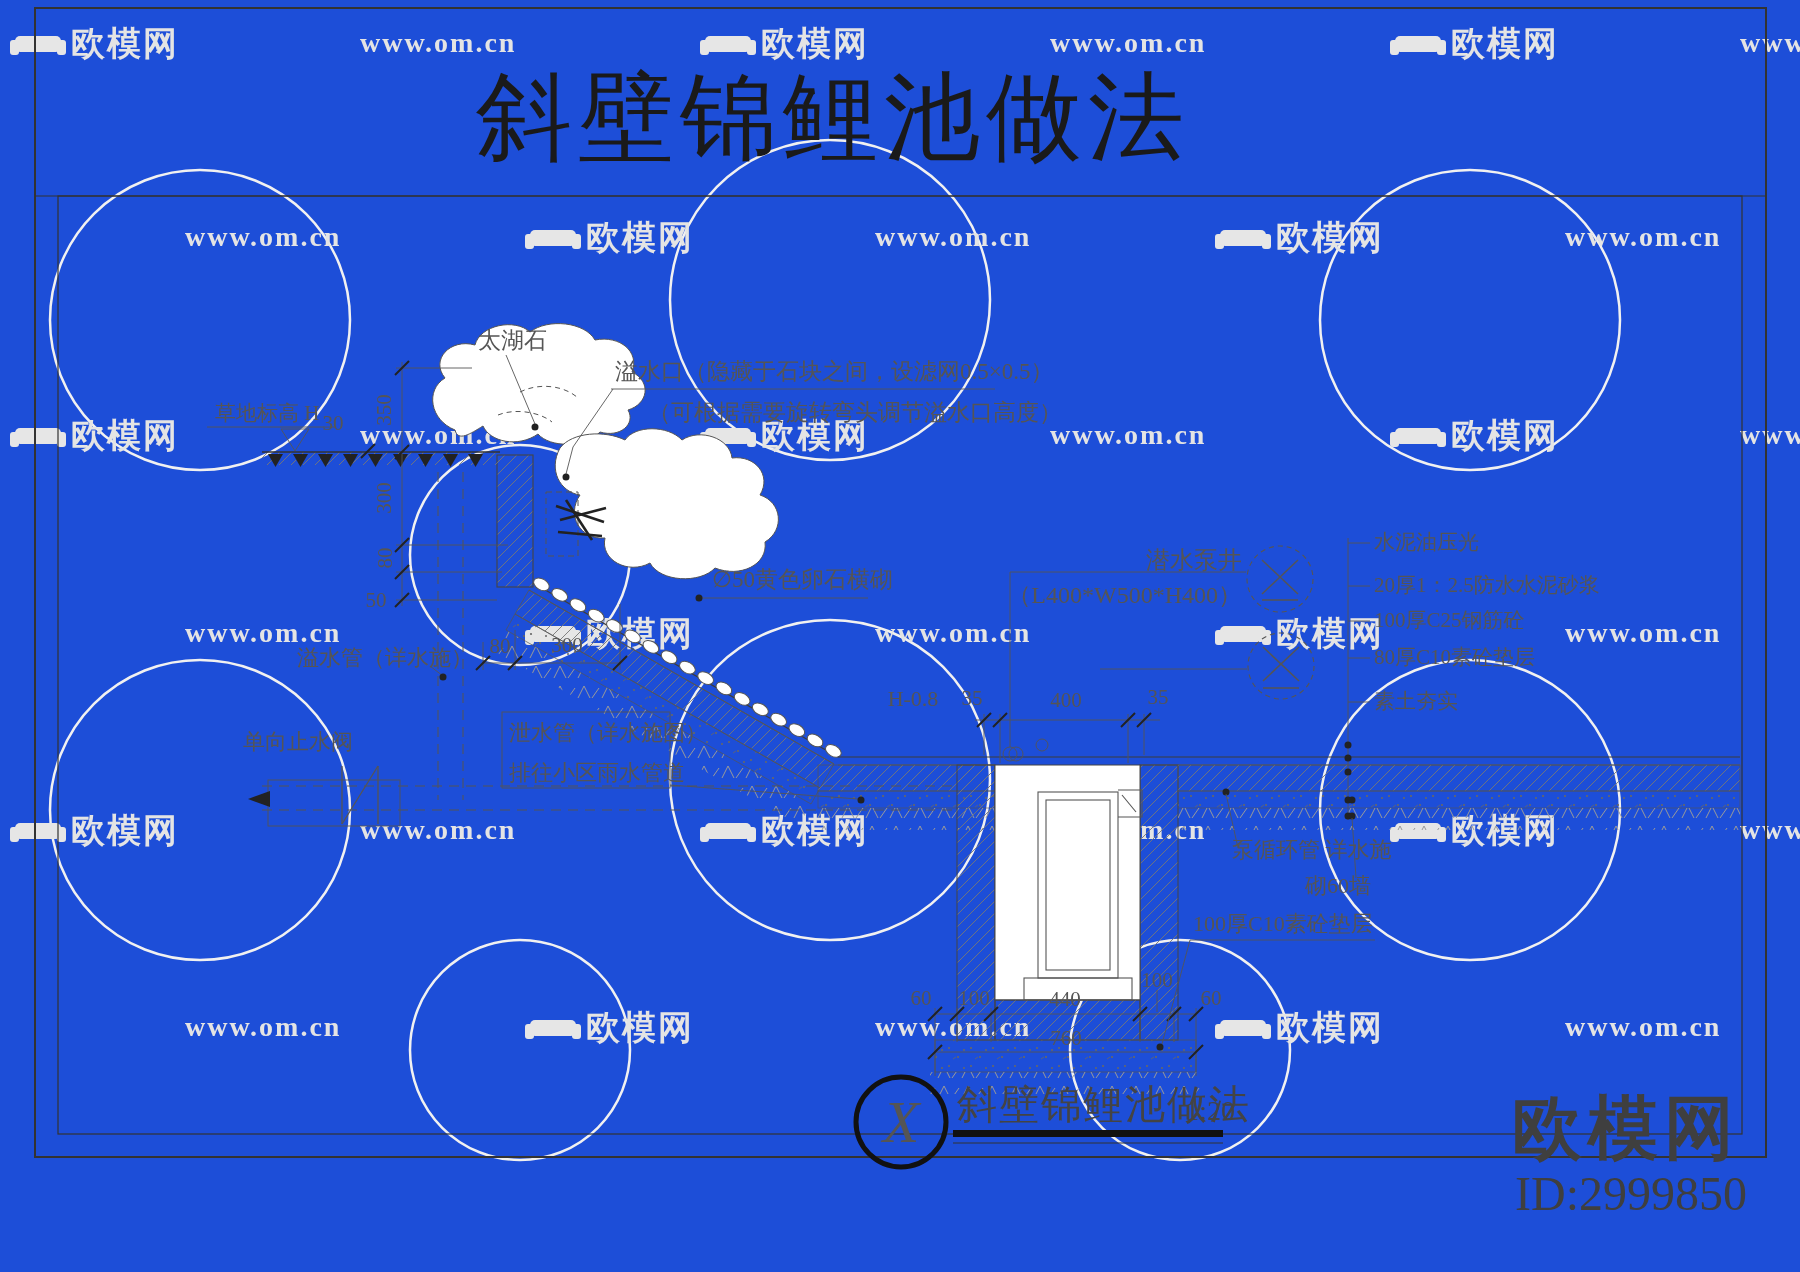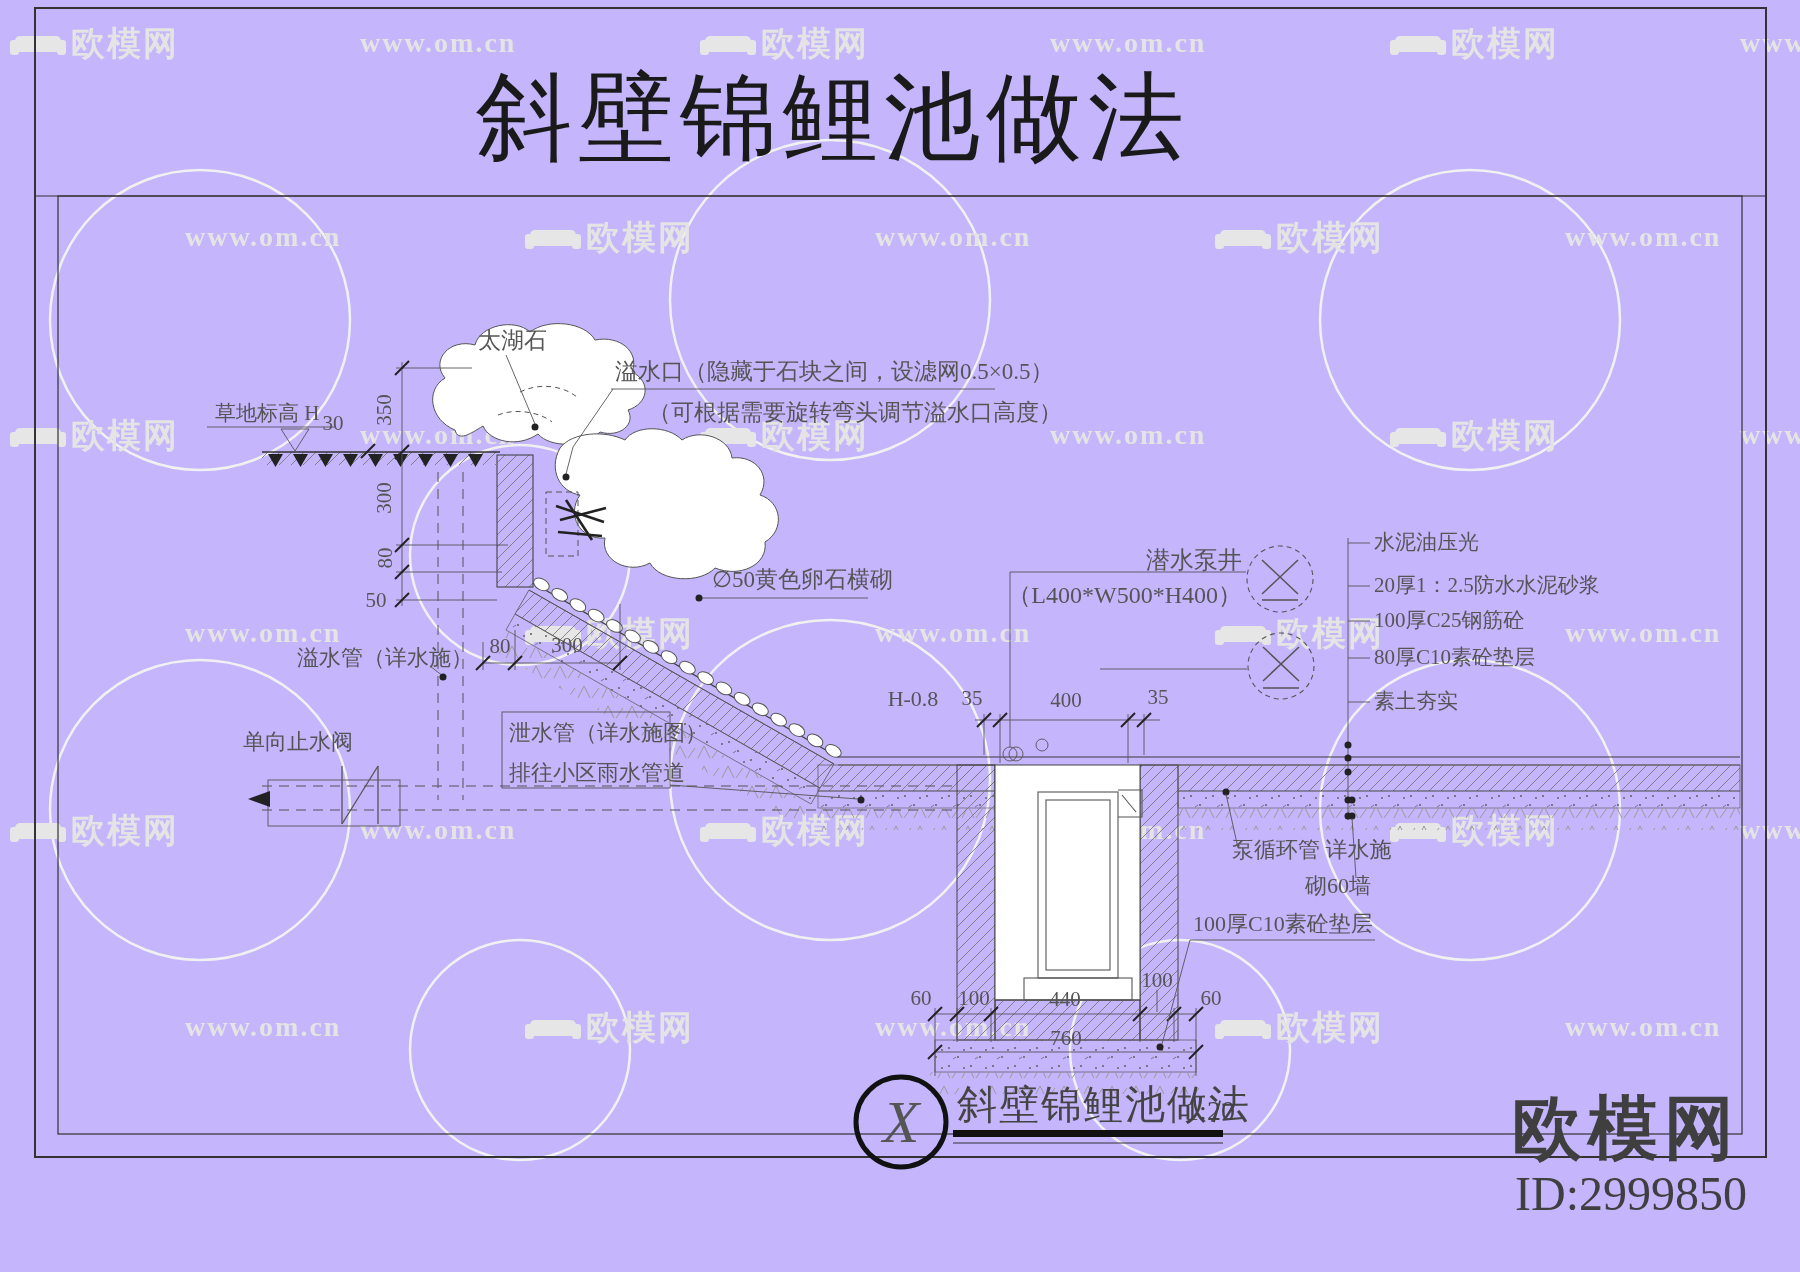--- a/index.html
+++ b/index.html
@@ -1,16 +1,16 @@
 <!DOCTYPE html>
 <html><head>
 <meta charset="utf-8">
 <style>
   html,body{margin:0;padding:0;background:#fff;}
-  #sheet{position:relative;width:1800px;height:1272px;background:#c4b5fd;overflow:hidden;
+  #sheet{position:relative;width:1800px;height:1272px;background:#1d4ed8;overflow:hidden;
          font-family:"Liberation Serif", serif;}
   svg text{font-family:"Liberation Serif", serif;}
   .lbl{fill:#555;}
   .dim{fill:#555;}
   .thin{stroke:#555;stroke-width:0.9;fill:none;}
   .main{stroke:#3d3d3d;stroke-width:1.2;fill:none;}
 </style>
 </head>
 <body>
 

